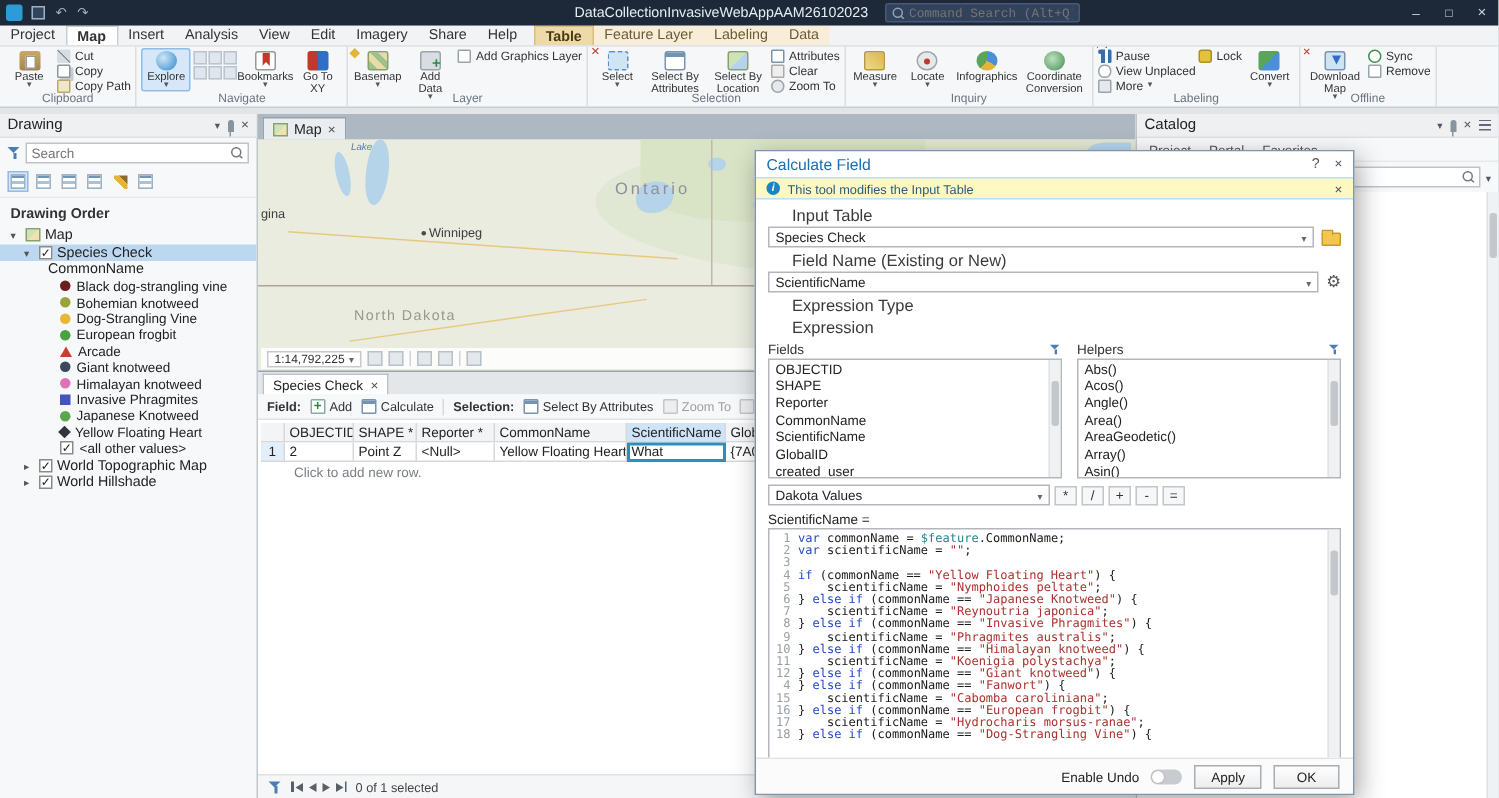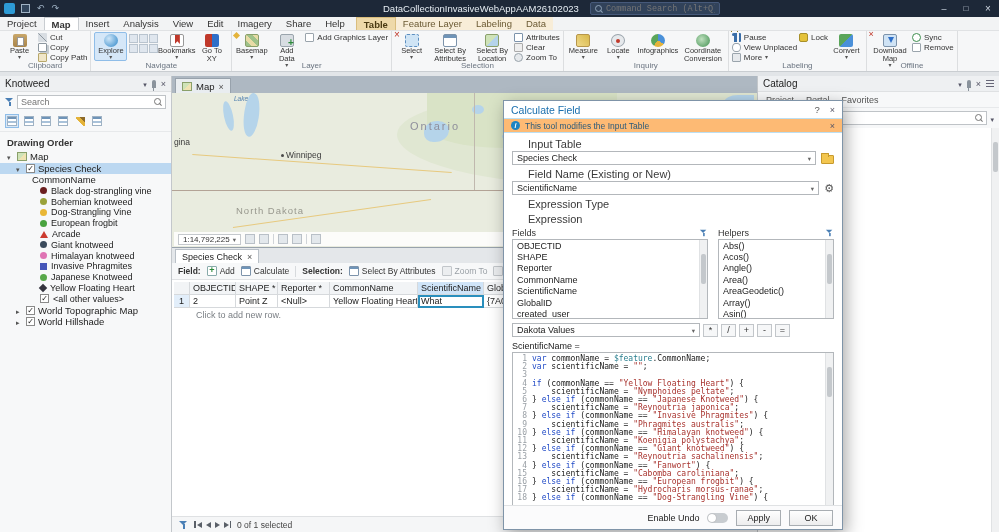--- a/index.html
+++ b/index.html
@@ -194,25 +194,25 @@
 .pairs{display:flex;align-items:center;gap:1px}
 
 
 #catalog{position:absolute;left:757px;top:76px;width:242px;height:456px;background:#f7f8f9;border-left:1px solid #c3c7cb;z-index:5;display:flex;flex-direction:column}
 .cat-tabs{display:flex;gap:12px;padding:3px 8px 2px;font-size:9px;color:#555;border-bottom:1px solid #e7e9eb}
 .cat-body{flex:1;background:#fff;position:relative}
 .vsb{position:absolute;right:0;top:0;bottom:0;width:8px;background:#f0f1f2;border-left:1px solid #e0e2e4}
 .vsb::before{content:'';position:absolute;left:1px;right:1px;top:14px;height:30px;background:#c4c8cc;border-radius:2px}
 
 
-#dialog{position:absolute;left:503px;top:100px;width:340px;height:430px;background:#fff;border:1px solid #7f94a8;box-shadow:3px 5px 16px rgba(0,0,0,.35);z-index:40;display:flex;flex-direction:column}
+#dialog{position:absolute;left:503px;top:100px;width:400px;height:430px;background:#fff;border:1px solid #7f94a8;box-shadow:3px 5px 16px rgba(0,0,0,.35);z-index:40;display:flex;flex-direction:column}
 .dlg-hd{height:17px;display:flex;align-items:center;padding:0 7px;font-size:10.5px;color:#1a6fae;background:#fff}
 .dlg-hd .sp{margin-left:auto;display:flex;gap:10px;color:#555;font-size:9.5px;align-items:center}
 .hq::before{content:'?'}
-.dlg-info{height:15px;background:#fdba74;border-top:1px solid #bcdff2;border-bottom:1px solid #bcdff2;display:flex;align-items:center;gap:5px;padding:0 7px;font-size:8.5px;color:#2b5a7a}
+.dlg-info{height:15px;background:#fef9c3;border-top:1px solid #bcdff2;border-bottom:1px solid #bcdff2;display:flex;align-items:center;gap:5px;padding:0 7px;font-size:8.5px;color:#2b5a7a}
 .info-i{width:9px;height:9px;border-radius:50%;background:#1b84c4;color:#fff;font-size:7px;line-height:9px;text-align:center;font-style:italic;font-weight:bold;flex:none}
 .dlg-body{flex:1;padding:2px 8px 0;overflow:hidden}
 .dl{color:#3a3a3a;margin:3px 16px 1px;font-size:11px}
 .cmbrow{display:flex;align-items:center;gap:5px}
 .cmb{flex:1;height:14px;border:1px solid #b3b7bb;background:#fff;display:flex;align-items:center;padding:0 4px;font-size:9px;color:#222}
 .cmb .dd{margin-left:auto}
 .dd::before{content:'▾';font-size:6.5px;color:#666}
 .folder{width:13px;height:9px;background:#f3c64f;border:1px solid #c79a2e;position:relative;border-radius:1px;flex:none;margin-top:2px}
 .folder::before{content:'';position:absolute;left:-1px;top:-3px;width:6px;height:3px;background:#f3c64f;border:1px solid #c79a2e;border-bottom:none;border-radius:1px 1px 0 0}
 .gearg{font-size:11px;color:#555;line-height:11px;flex:none}
@@ -466,21 +466,21 @@
         </div>
     </div>
     <div class="grp-label">Offline</div>
   </div>
 </div>
 
 <div class="gapstrip"></div>
 
 <div id="contents">
   <div class="pane-hd">
-    <span>Knotweed</span>
+    <span>Drawing</span>
     <span class="sp">
       <span class="ddg"></span>
       <span class="pin"></span>
       <span class="xglyph"></span>
     </span>
   </div>
   <div class="searchrow">
     <span class="funnel"></span>
     <div class="searchbox">
       <input placeholder="Search" style="">
@@ -906,24 +906,20 @@
         <div class="cl">
           <span class="ln">11</span>
           <span class="ct">    scientificName = <span class="cs">"Koenigia polystachya"</span>;</span>
         </div>
 
         <div class="cl">
           <span class="ln">12</span>
           <span class="ct">} <span class="ck">else</span> <span class="ck">if</span> (commonName == <span class="cs">"Giant knotweed"</span>) {</span>
         </div>
 
-        <div class="cl">
-          <span class="ln">13</span>
-          <span class="ct">    scientificName = <span class="cs">"Reynoutria sachalinensis"</span>;</span>
-        </div>
 
         <div class="cl">
           <span class="ln">4</span>
           <span class="ct">} <span class="ck">else</span> <span class="ck">if</span> (commonName == <span class="cs">"Fanwort"</span>) {</span>
         </div>
 
         <div class="cl">
           <span class="ln">15</span>
           <span class="ct">    scientificName = <span class="cs">"Cabomba caroliniana"</span>;</span>
         </div>

